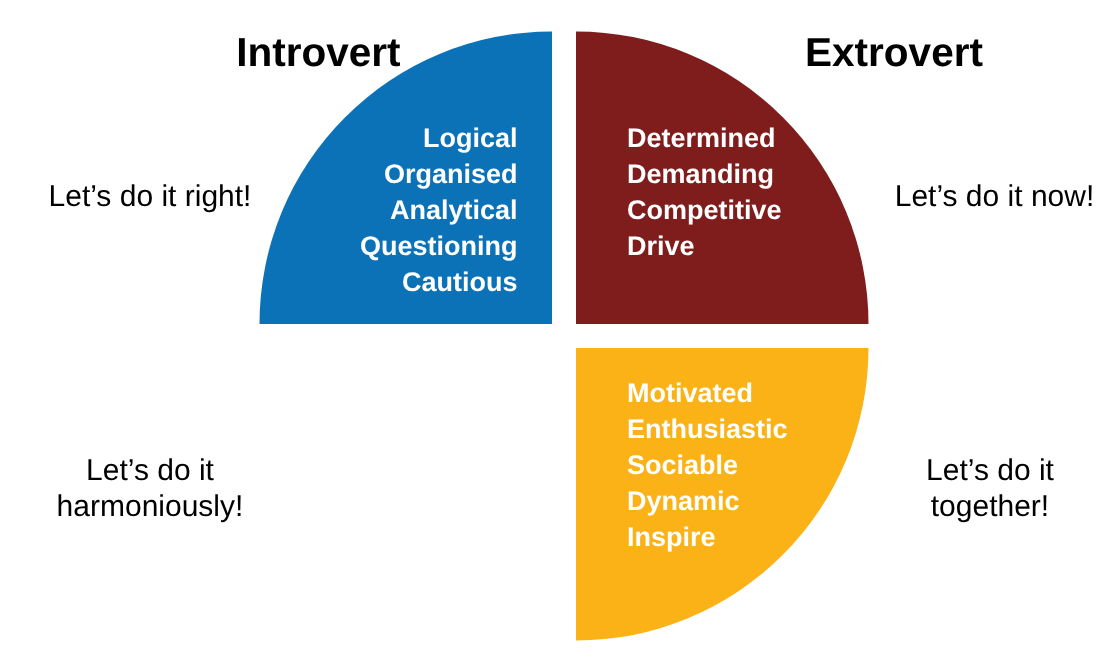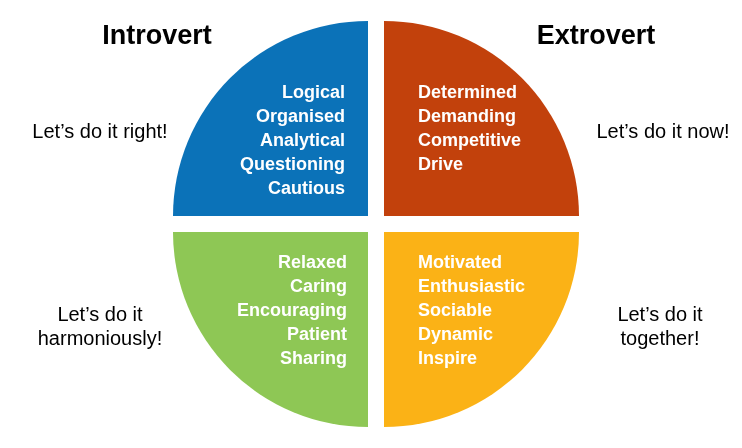--- a/index.html
+++ b/index.html
@@ -14,21 +14,21 @@
   .heading {
     position: absolute;
     top: 21px;
     width: 220px;
     margin: 0;
     font-size: 27px;
     line-height: 28px;
     font-weight: bold;
     text-align: center;
   }
-  .heading-left  { left: 47px; }
+  .heading-left  { left: 47px; text-align: right; }
   .heading-right { left: 486px; }
 
   .quadrant {
     position: absolute;
     width: 195px;
     height: 195px;
   }
   .q-tl { left: 173px; top: 21px;  border-top-left-radius: 100%; }
   .q-tr { left: 384px; top: 21px;  border-top-right-radius: 100%; }
   .q-bl { left: 173px; top: 232px; border-bottom-left-radius: 100%; }
@@ -71,38 +71,29 @@
   <div class="quadrant q-tl" style="background-color: rgb(11, 114, 184);">
     <div class="traits" style="color: rgb(255, 255, 255);">
       <div>Logical</div>
       <div>Organised</div>
       <div>Analytical</div>
       <div>Questioning</div>
       <div>Cautious</div>
     </div>
   </div>
 
-  <div class="quadrant q-tr" style="background-color: #c2410c;">
+  <div class="quadrant q-tr" style="background-color: #7f1d1d;">
     <div class="traits" style="color: rgb(255, 255, 255);">
       <div>Determined</div>
       <div>Demanding</div>
       <div>Competitive</div>
       <div>Drive</div>
     </div>
   </div>
 
-  <div class="quadrant q-bl" style="background-color: rgb(142, 199, 85);">
-    <div class="traits" style="color: rgb(255, 255, 255);">
-      <div>Relaxed</div>
-      <div>Caring</div>
-      <div>Encouraging</div>
-      <div>Patient</div>
-      <div>Sharing</div>
-    </div>
-  </div>
 
   <div class="quadrant q-br" style="background-color: rgb(251, 178, 22);">
     <div class="traits" style="color: rgb(255, 255, 255);">
       <div>Motivated</div>
       <div>Enthusiastic</div>
       <div>Sociable</div>
       <div>Dynamic</div>
       <div>Inspire</div>
     </div>
   </div>

